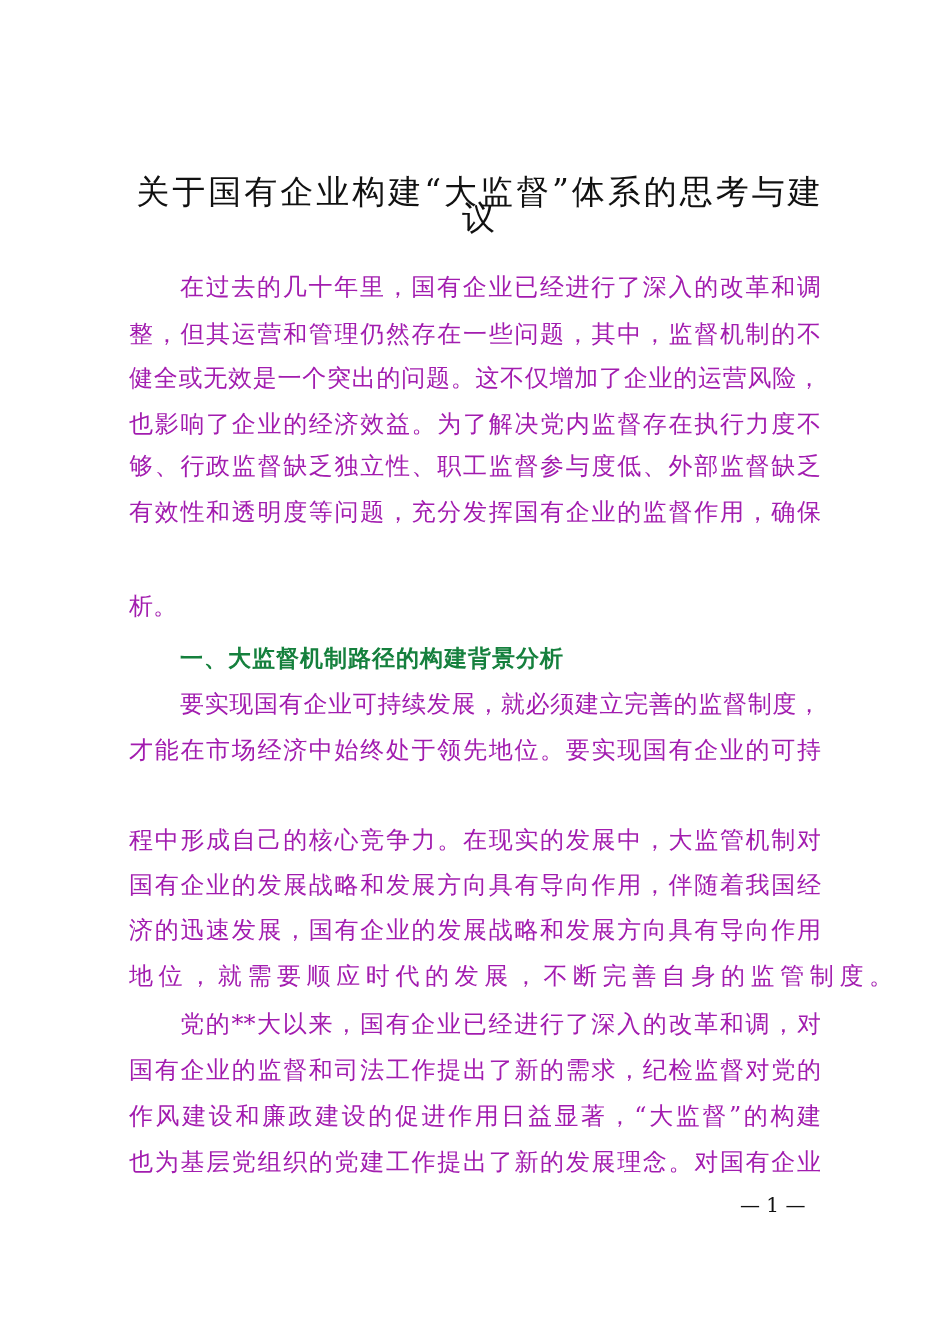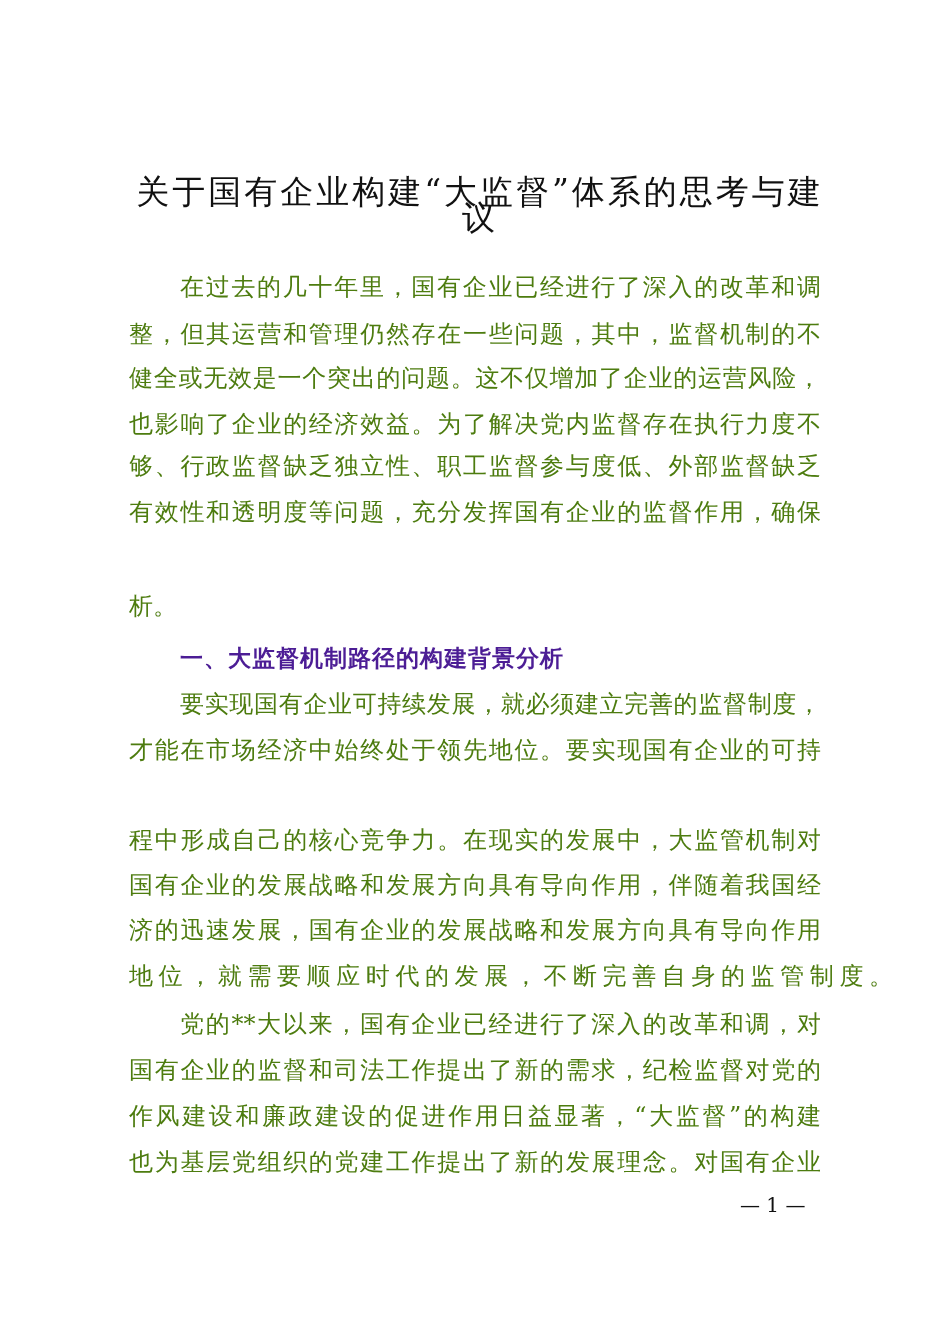--- a/index.html
+++ b/index.html
@@ -36,37 +36,37 @@
   .title-l1 { top: 170px; }
   .title-l2 { top: 194px; }
   .line {
     position: absolute;
     left: 129px;
     width: 692px;
     font-size: 24px;
     line-height: 40px;
     letter-spacing: 7.4px;
     white-space: nowrap;
-    color: #4d7c0f;
+    color: #a21caf;
   }
   .line.justify {
     text-align: justify;
     text-align-last: justify;
     letter-spacing: 0;
   }
   .indent { left: 180px; width: 641px; }
   .heading {
     position: absolute;
     left: 180px;
     font-family: "DejaVu Sans", "Liberation Sans", sans-serif;
     font-weight: bold;
     font-size: 23px;
     line-height: 40px;
     letter-spacing: 1px;
-    color: #4c1d95;
+    color: #15803d;
   }
   .page-number {
     position: absolute;
     left: 740px;
     top: 1187px;
     font-size: 20px;
     line-height: 36px;
     color: #111;
     white-space: nowrap;
   }

